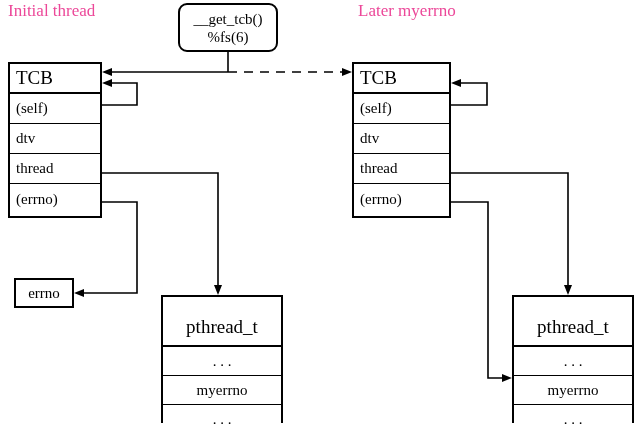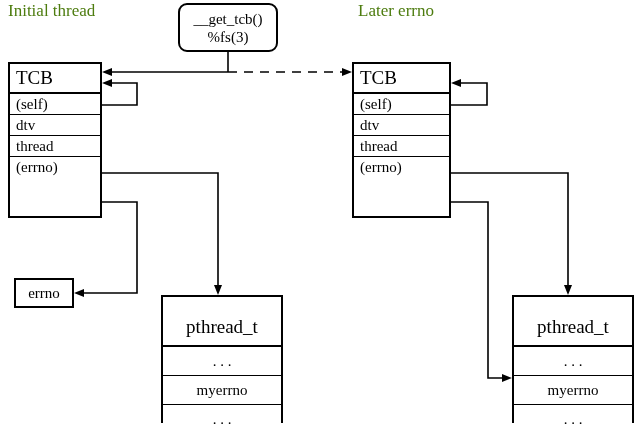--- a/index.html
+++ b/index.html
@@ -14,21 +14,21 @@
     background: #ffffff;
     overflow: hidden;
     font-family: "Liberation Serif", "DejaVu Serif", serif;
     color: #000000;
   }
   .title {
     position: absolute;
     font-size: 17px;
     line-height: 17px;
     white-space: nowrap;
-    color: #4d7c0f;
+    color: #ec4899;
   }
   #title-initial { left: 8px;  top: 2px; }
   #title-later   { left: 358px; top: 2px; }
 
   
   .struct {
     position: absolute;
     border: 2px solid #000;
     background: #fff;
     box-sizing: border-box;
@@ -49,21 +49,21 @@
     justify-content: flex-start;
     padding-left: 6px;
   }
   .struct .head.centered { justify-content: center; padding-left: 0; margin-top: 12px; }
   .struct .row.ctr { justify-content: center; padding-left: 0; }
 
   
   #tcb-initial { left: 8px;  top: 62px; width: 94px; height: 156px; }
   #tcb-later   { left: 352px; top: 62px; width: 99px; height: 156px; }
   #tcb-initial .head, #tcb-later .head { height: 30px; }
-  #tcb-initial .row:not(.head), #tcb-later .row:not(.head) { height: 21px; }
+  #tcb-initial .row:not(.head), #tcb-later .row:not(.head) { height: 30px; }
 
   
   #pthread-initial { left: 161px; top: 295px; width: 122px; height: 128px; }
   #pthread-later   { left: 512px; top: 295px; width: 122px; height: 128px; }
   #pthread-initial .head, #pthread-later .head { height: 38px; }
   #pthread-initial .row:not(.head), #pthread-later .row:not(.head) { height: 29px; }
 
   
   #errno-box {
     position: absolute;
@@ -100,25 +100,25 @@
   .wire { stroke: #000; stroke-width: 1.6; fill: none; }
   .wire.dash { stroke-dasharray: 9 7; }
   .arrow-head { fill: #000; }
 </style>
 </head>
 <body>
 
 <div id="canvas">
 
   <div class="title" id="title-initial">Initial thread</div>
-  <div class="title" id="title-later">Later errno</div>
+  <div class="title" id="title-later">Later myerrno</div>
 
   <div id="get-tcb-box">
     <div>__get_tcb()</div>
-    <div>%fs(3)</div>
+    <div>%fs(6)</div>
   </div>
 
   <div class="struct" id="tcb-initial">
     <div class="row head">TCB</div>
     <div class="row">(self)</div>
     <div class="row">dtv</div>
     <div class="row">thread</div>
     <div class="row last">(errno)</div>
   </div>
 

